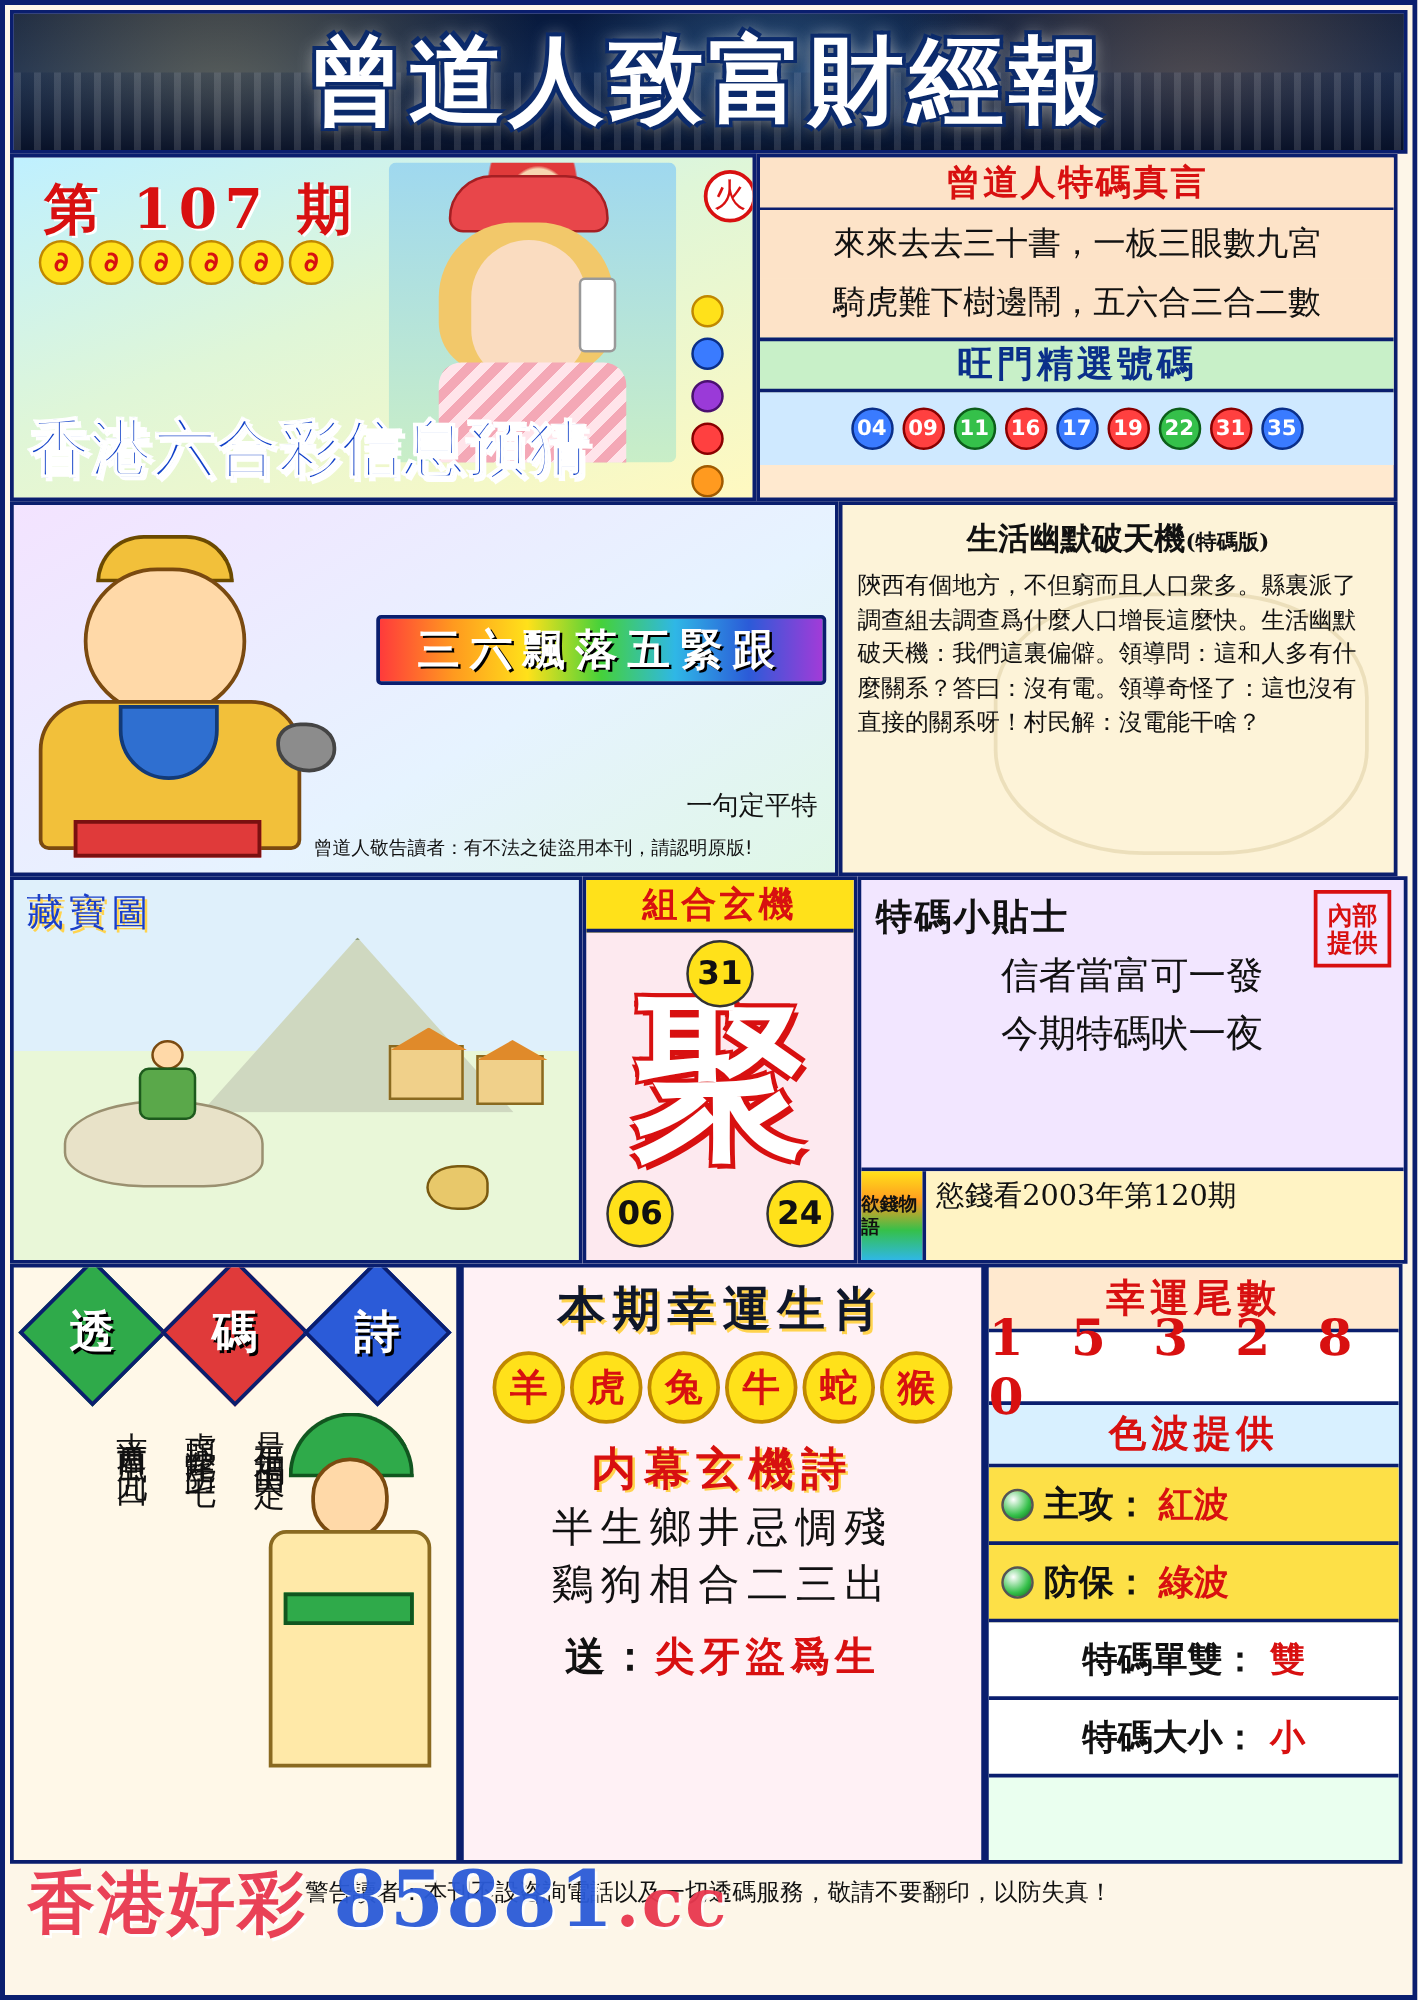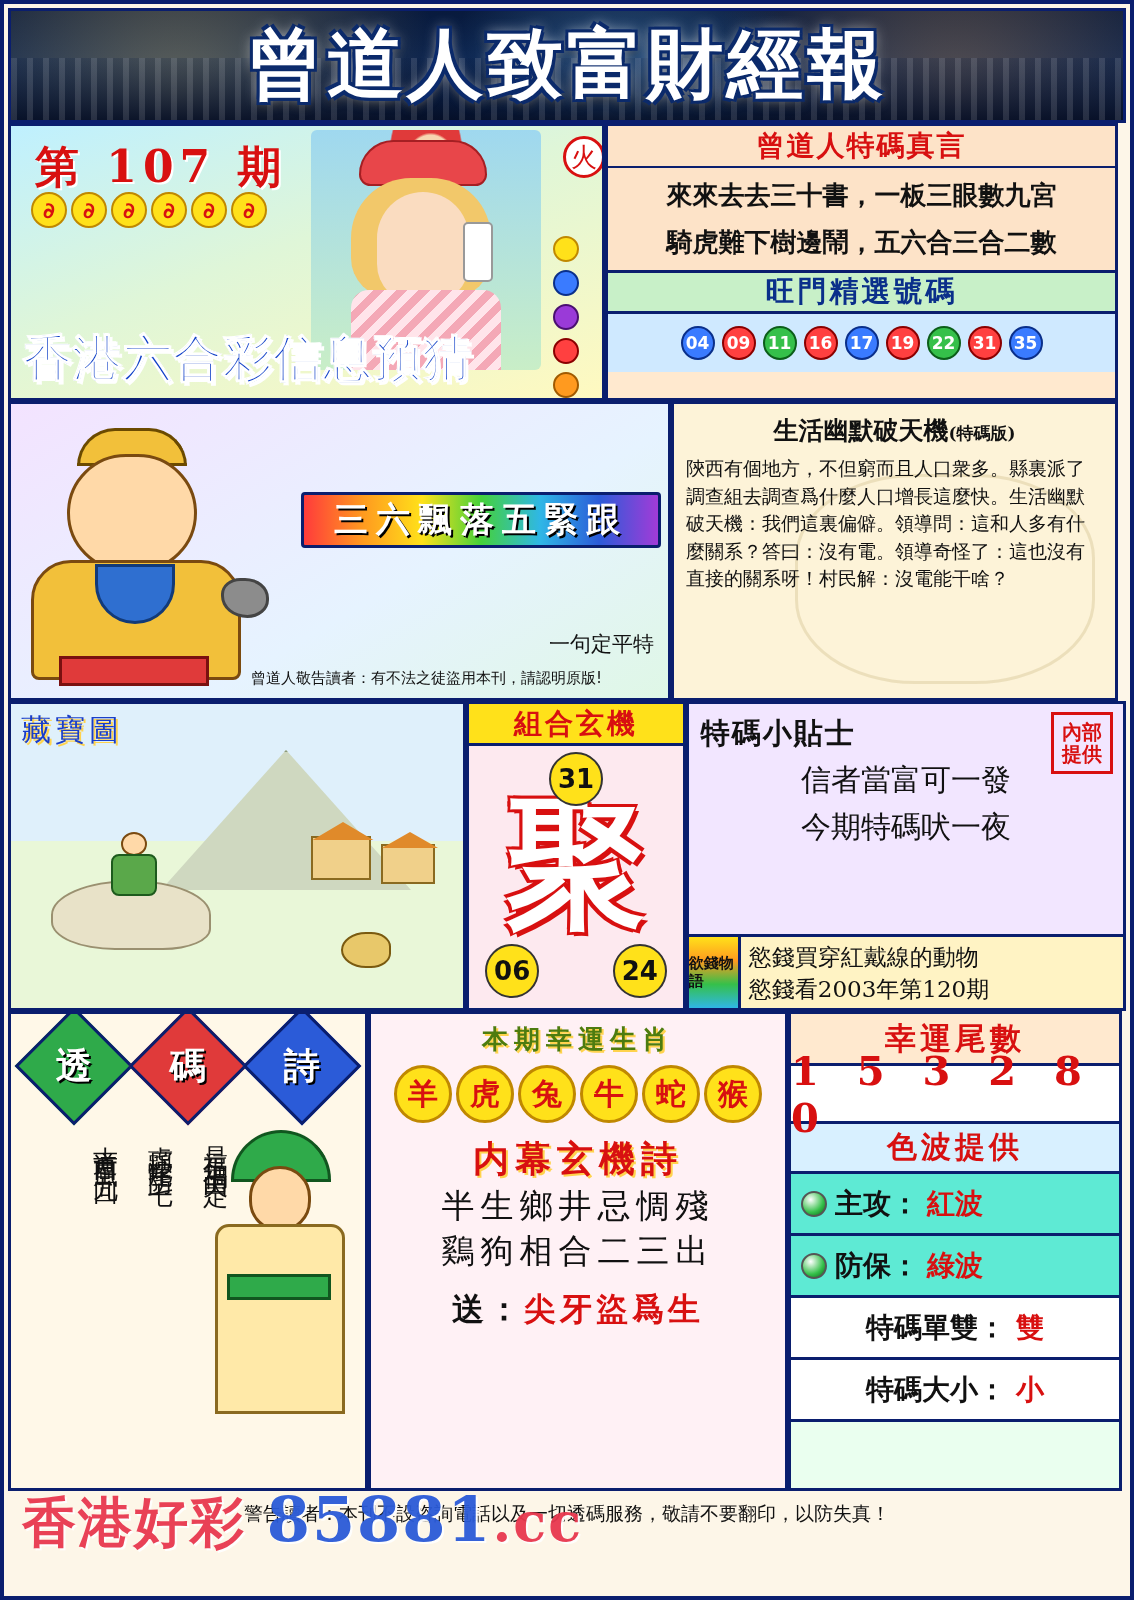--- a/index.html
+++ b/index.html
@@ -123,21 +123,20 @@
     height:42px; background:#fde3c8;
     display:flex; align-items:center; justify-content:center;
     font-family:"DejaVu Serif", serif; font-weight:bold;
     font-size:28px; color:#d81010; letter-spacing:2px;
     border-bottom:2px solid #0a1e6e;
   }
   .poem-lines {
     background:#fde3c8; padding:8px 22px;
     font-family:"DejaVu Serif", serif; font-size:26px; color:#111; line-height:1.5;
     text-align:center;
-    font-weight:bold;
   }
   .hot-title {
     height:44px; background:#c8f0c8;
     border-top:3px solid #0a1e6e; border-bottom:3px solid #0a1e6e;
     display:flex; align-items:center; justify-content:center;
     font-family:"DejaVu Serif", serif; font-weight:bold; font-size:29px; color:#0a2f8a;
     letter-spacing:3px;
   }
   .hot-balls {
     height:58px; background:#cfe9ff;
@@ -293,22 +292,22 @@
     letter-spacing:6px; height:300px;
   }
   .monk { position:absolute; right:10px; top:110px; width:150px; height:300px; }
   .monk .mhat { position:absolute; left:26px; top:6px; width:100px; height:52px; background:#2faa4a; border:3px solid #11561f; border-radius:60px 60px 0 0;}
   .monk .mface { position:absolute; left:44px; top:42px; width:62px; height:66px; background:#ffd9a8; border:3px solid #7a4a10; border-radius:32px;}
   .monk .mrobe { position:absolute; left:10px; top:100px; width:130px; height:190px; background:#ffe9a8; border:3px solid #8a6a20; border-radius:14px 14px 0 0;}
   .monk .msash { position:absolute; left:22px; top:150px; width:104px; height:26px; background:#2faa4a; border:3px solid #11561f;}
   .b5-b { width:420px; background:#fff1f5; padding:8px 6px; }
   .lucky-title {
     text-align:center;
-    font-family:"DejaVu Serif", serif; font-size:26px; font-weight:bold;
-    color:#4d7c0f; letter-spacing:6px; text-shadow:2px 2px 0 #ffd34d;
+    font-family:"DejaVu Serif", serif; font-size:38px; font-weight:bold;
+    color:#0f172a; letter-spacing:6px; text-shadow:2px 2px 0 #ffd34d;
   }
   .zodiacs { display:flex; justify-content:center; gap:4px; margin-top:8px; }
   .zbadge {
     width:58px; height:58px; border-radius:50%;
     background:#ffe11a; border:3px solid #c08800;
     display:flex; align-items:center; justify-content:center;
     font-family:"DejaVu Serif", serif; font-size:30px; font-weight:bold; color:#d81010;
   }
   .inner-title {
     text-align:center; margin-top:12px;
@@ -339,21 +338,21 @@
     letter-spacing:12px; border-bottom:3px solid #0a1e6e;
   }
   .color-t {
     height:50px; background:#d8f0ff;
     display:flex; align-items:center; justify-content:center;
     font-family:"DejaVu Serif", serif; font-size:30px; font-weight:bold; color:#d81010;
     letter-spacing:4px; border-bottom:3px solid #0a1e6e;
   }
   .crow {
     height:62px; display:flex; align-items:center; gap:8px; padding-left:10px;
-    border-bottom:3px solid #0a1e6e; background:#5eead4;
+    border-bottom:3px solid #0a1e6e; background:#fde047;
   }
   .crow .mini {
     width:26px; height:26px; border-radius:50%;
     background:radial-gradient(circle at 35% 30%, #fff, #35c04a 60%, #0c5e1a);
     border:2px solid #555;
   }
   .crow .k { font-family:"DejaVu Serif", serif; font-size:28px; font-weight:bold; color:#111; }
   .crow .v { font-family:"DejaVu Serif", serif; font-size:28px; font-weight:bold; color:#d81010; }
   .crow2 {
     height:62px; display:flex; align-items:center; justify-content:center; gap:10px;
@@ -485,21 +484,20 @@
     <div class="cell b4-c">
       <div class="tips-box">
         <div class="tips-title">特碼小貼士</div>
         <div class="stamp">內部提供</div>
         <div class="tips-line">信者當富可一發</div>
         <div class="tips-line">今期特碼吠一夜</div>
       </div>
       <div class="money-row">
         <div class="money-tag">欲錢物語</div>
         <div class="money-txt">
-          <div>慾錢買穿紅戴線的動物</div>
           <div>慾錢看2003年第120期</div>
         </div>
       </div>
     </div>
   </div>
 
   <div class="row band5">
     <div class="cell b5-a">
       <div class="diamonds">
         <div class="dia g">

